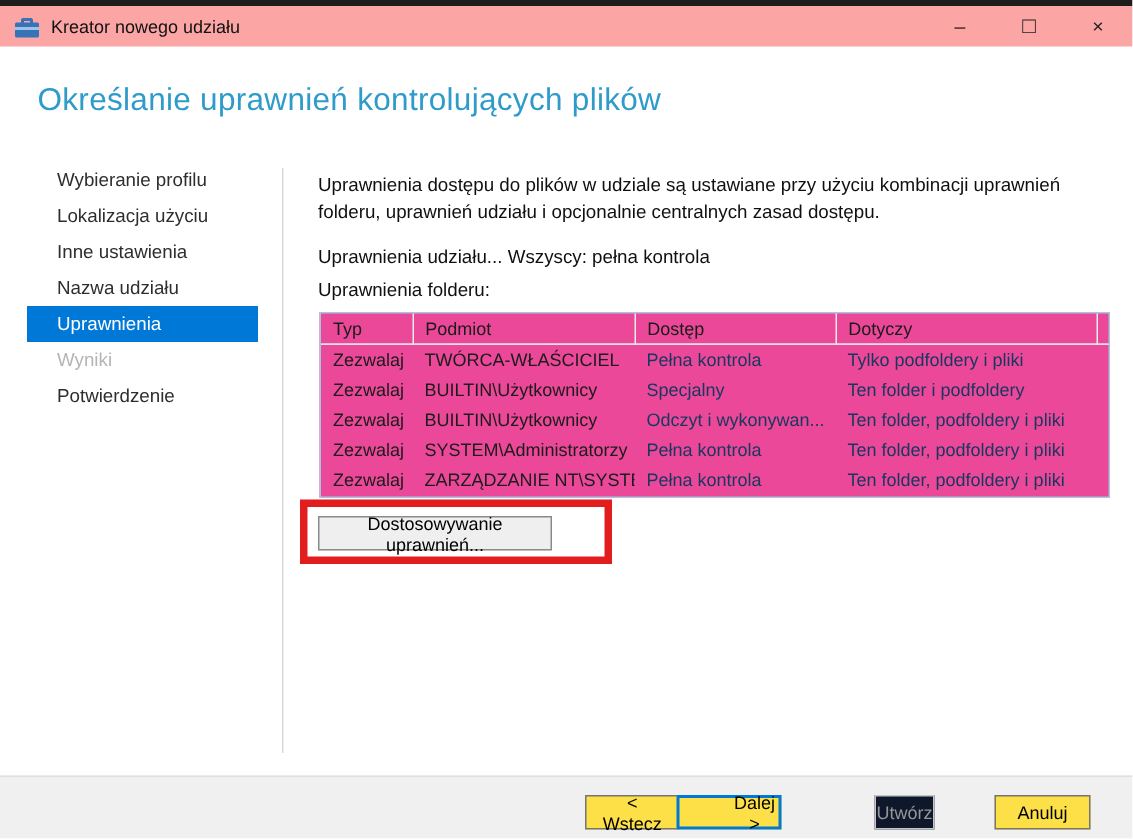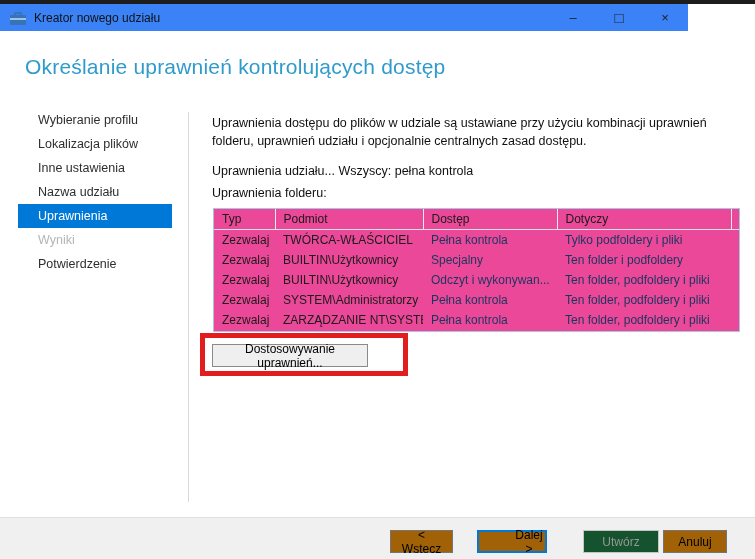--- a/index.html
+++ b/index.html
@@ -3,21 +3,21 @@
 <meta charset="utf-8">
 <style>
   html,body{margin:0;padding:0;}
   .screen{
     position:relative;width:755px;height:559px;background:#ffffff;overflow:hidden;
     font-family:"Liberation Sans",sans-serif;color:#1a1a1a;
   }
   
   .top-strip{position:absolute;left:0;top:0;width:755px;height:4px;background:#1d1d1d;}
   
-  .titlebar{position:absolute;left:0;top:4px;width:688px;height:27px;background:#3b82f6;
+  .titlebar{position:absolute;left:0;top:4px;width:755px;height:27px;background:#fca5a5;
     display:flex;align-items:center;}
   .app-icon{width:16px;height:14px;margin-left:10px;position:relative;}
   .titlebar .title{margin-left:8px;font-size:12px;color:#111111;}
   .win-controls{position:absolute;right:0;top:0;height:27px;display:flex;}
   .win-btn{width:46px;height:27px;display:flex;align-items:center;justify-content:center;
     font-size:13px;color:#222;cursor:default;}
   .win-btn.max{font-size:15px;}
   
   .page-heading{position:absolute;left:25px;top:55px;font-size:21px;font-weight:300;
     color:#2f9bcb;letter-spacing:0.2px;}
@@ -44,26 +44,26 @@
   td.c-access,td.c-applies{color:#17375f;}
   
   .annotation-box{position:absolute;left:200px;top:333px;width:208px;height:43px;
     border:5px solid #e11d1d;box-sizing:border-box;}
   .customize-btn{position:absolute;left:212px;top:344px;width:156px;height:23px;
     background:#efefef;border:1px solid #8a8a8a;font-size:12px;color:#000;
     font-family:"Liberation Sans",sans-serif;display:flex;align-items:center;justify-content:center;}
   
   .footer{position:absolute;left:0;top:517px;width:755px;height:42px;background:#f0f0f0;
     border-top:1px solid #dfdfdf;box-sizing:border-box;}
-  .btn{position:absolute;top:530px;height:23px;background:#a16207;border:1px solid #757575;
+  .btn{position:absolute;top:530px;height:23px;background:#fde047;border:1px solid #757575;
     font-size:12px;color:#000;font-family:"Liberation Sans",sans-serif;
     display:flex;align-items:center;justify-content:center;box-sizing:border-box;}
   .btn-back{left:390px;width:63px;}
-  .btn-next{left:477px;width:70px;border:2px solid #0078d7;padding-left:40px;}
-  .btn-create{left:583px;width:76px;background:#14532d;border:1px solid #c6c6c6;color:#979797;}
+  .btn-next{left:451px;width:70px;border:2px solid #0078d7;padding-left:40px;}
+  .btn-create{left:583px;width:40px;background:#0f172a;border:1px solid #c6c6c6;color:#979797;}
   .btn-cancel{left:663px;width:64px;}
   
   .case-body{position:absolute;left:0;top:4px;width:16px;height:10px;background:#3873b8;border-radius:1px;}
   .case-lid{position:absolute;left:4px;top:1px;width:8px;height:4px;border:2px solid #3873b8;
     border-bottom:none;border-radius:2px 2px 0 0;box-sizing:border-box;}
   .case-stripe{position:absolute;left:0;top:7px;width:16px;height:2px;background:#9ec3e8;}
 </style>
 </head>
 <body>
 
@@ -78,25 +78,25 @@
         <div class="case-stripe"></div>
     </div>
     <span class="title">Kreator nowego udziału</span>
     <div class="win-controls">
       <div class="win-btn">–</div>
       <div class="win-btn max">□</div>
       <div class="win-btn">×</div>
     </div>
   </div>
 
-  <div class="page-heading">Określanie uprawnień kontrolujących dostęp</div>
+  <div class="page-heading">Określanie uprawnień kontrolujących plików</div>
 
   <div class="sidebar">
     <div class="nav-item">Wybieranie profilu</div>
-    <div class="nav-item">Lokalizacja plików</div>
+    <div class="nav-item">Lokalizacja użyciu</div>
     <div class="nav-item">Inne ustawienia</div>
     <div class="nav-item">Nazwa udziału</div>
     <div class="nav-item selected">Uprawnienia</div>
     <div class="nav-item disabled">Wyniki</div>
     <div class="nav-item">Potwierdzenie</div>
   </div>
 
   <div class="v-divider"></div>
 
   <div class="content-para">Uprawnienia dostępu do plików w udziale są ustawiane przy użyciu kombinacji uprawnień folderu, uprawnień udziału i opcjonalnie centralnych zasad dostępu.</div>

